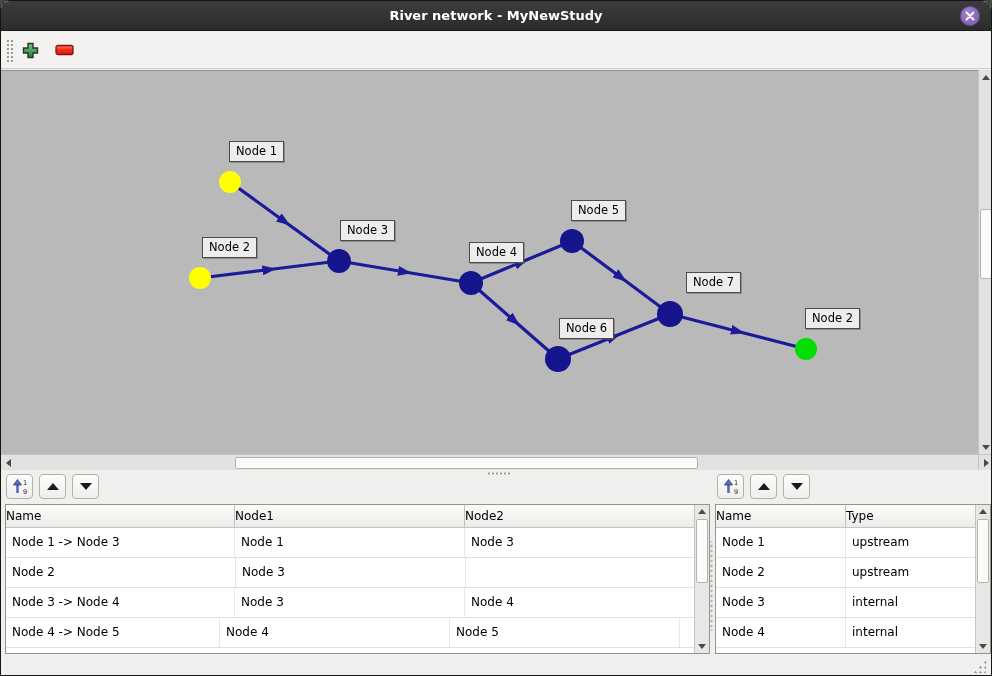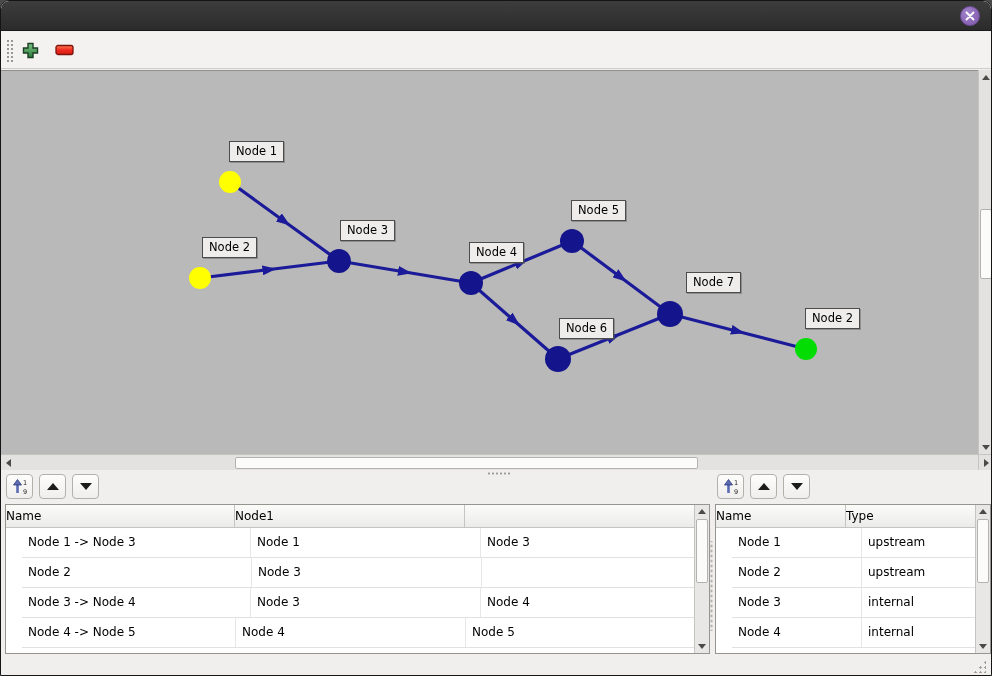--- a/index.html
+++ b/index.html
@@ -60,38 +60,39 @@
     background:linear-gradient(#fdfdfc,#efeeec); border:1px solid #b3b1ac; border-radius:4px;
     display:flex; align-items:center; justify-content:center; cursor:pointer; }
   .mini-btn .tri.up, .mini-btn .tri.down { border-left-width:6px; border-right-width:6px; }
   .mini-btn .tri.up { border-bottom:7px solid #1b1b1b; }
   .mini-btn .tri.down { border-top:7px solid #1b1b1b; }
 
   
   .table-frame { position:absolute; top:503px; height:150px; background:#ffffff; border:1px solid #96948f; }
   .thead { display:flex; height:23px; background:linear-gradient(#fbfbfa,#ebebe9); border-bottom:1px solid #c6c4c0; }
   .th { font-size:12px; color:#000; text-align:left; line-height:22px; border-right:1px solid #c6c4c0; flex:none; }
-  .tbody { position:relative;padding-left:16px; }
+  .tbody { position:relative; }
   .tr { display:flex; height:30px; border-bottom:1px solid #e2e1df; background:#fff; }
   .td { font-size:12px; color:#000; line-height:29px; padding:0 6px; border-right:1px solid #e8e7e5; flex:none;
         overflow:hidden; white-space:nowrap; }
   .tv-scroll { position:absolute; top:0; right:0; width:15px; height:148px; background:#e8e7e5; border-left:1px solid #c6c4c0; }
 
   
   .bottom-strip { position:absolute; left:0; top:653px; width:100%; height:23px; background:#f0efed; }
   .resize-grip { position:absolute; right:5px; bottom:4px; width:13px; height:13px;
     background-image:radial-gradient(circle,#a3a19c 1px,transparent 1.2px); background-size:5px 5px;
     clip-path:polygon(100% 0,100% 100%,0 100%); }
 </style>
 </head>
 <body>
 
 <div class="window">
 
   <div class="titlebar">
+    <span class="title">River network - MyNewStudy</span>
     <div class="close-btn">
       <svg width="10" height="10" viewBox="0 0 10 10">
         <path d="M1.5 1.5 L8.5 8.5 M8.5 1.5 L1.5 8.5" stroke="#ffffff" stroke-width="1.8" stroke-linecap="round"></path>
       </svg>
     </div>
   </div>
 
   <div class="toolbar">
     <div class="grip-v"></div>
     <button class="tb-btn add">
@@ -206,20 +207,21 @@
       <div class="tri up"></div>
     </button>
   <button class="mini-btn" style="left:782px;">
       <div class="tri down"></div>
     </button>
 
   <div class="table-frame" id="reaches-frame" style="left:4px;width:705px;">
     <div class="thead">
         <div class="th" style="width: 229px;">Name</div>
         <div class="th" style="width: 230px;">Node1</div>
+        <div class="th" style="width: 230px;">Node2</div>
       </div>
     <div class="tbody">
         <div class="tr">
           <div class="td" style="width: 229px;">Node 1 -&gt; Node 3</div>
           <div class="td" style="width: 230px;">Node 1</div>
           <div class="td" style="width: 230px;">Node 3</div>
         </div>
         <div class="tr">
           <div class="td" style="width: 230px;">Node 2</div>
           <div class="td" style="width: 230px;">Node 3</div>

